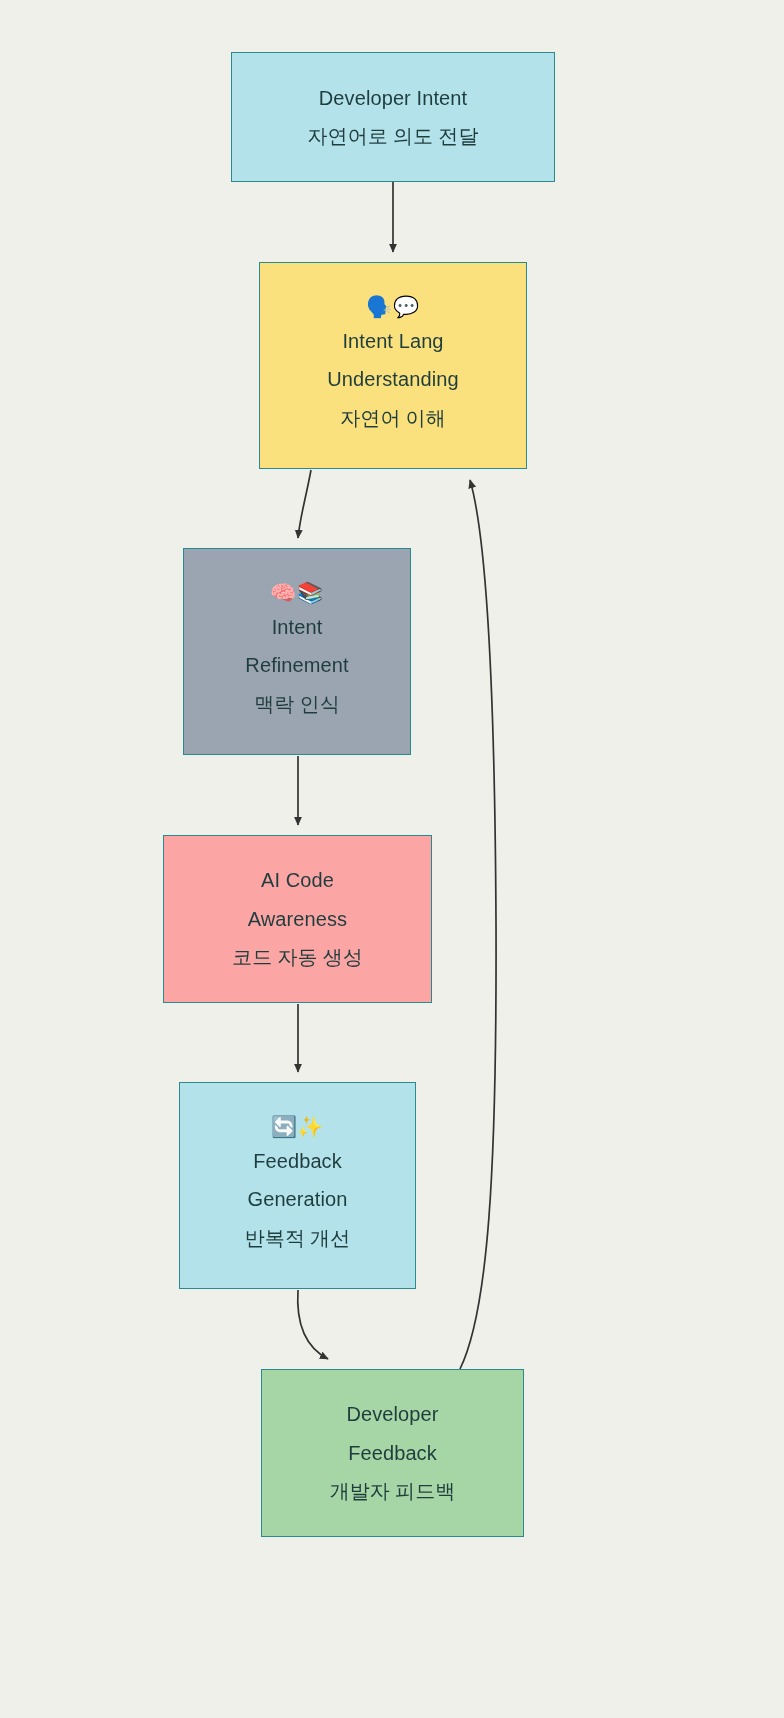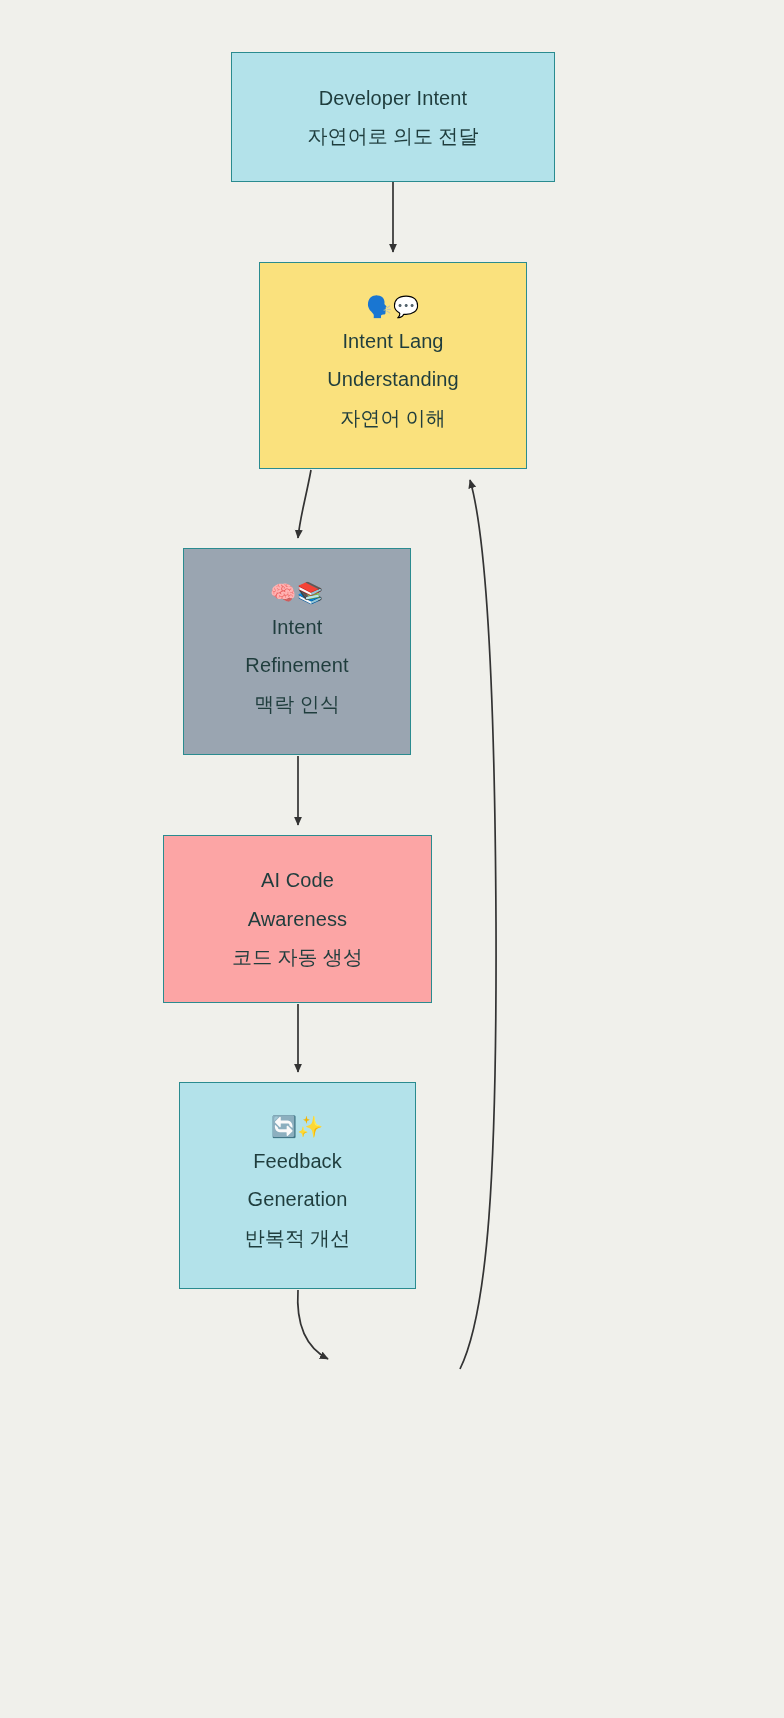--- a/index.html
+++ b/index.html
@@ -110,14 +110,19 @@
     <span class="ko">코드 자동 생성</span>
   </div>
 
   <div class="node" id="node-iterative-refinement" style="left:179px; top:1060px; width:237px; height:207px; background:#b3e2ea;">
     <span class="emoji">🔄✨</span>
     <span class="line">Feedback</span>
     <span class="line">Generation</span>
     <span class="ko">반복적 개선</span>
   </div>
 
+  <div class="node" id="node-developer-feedback" style="left:261px; top:1347px; width:263px; height:168px; background:#a6d5a6;">
+    <span class="line">Developer</span>
+    <span class="line">Feedback</span>
+    <span class="ko">개발자 피드백</span>
+  </div>
 
 </div>
 
 </body></html>

